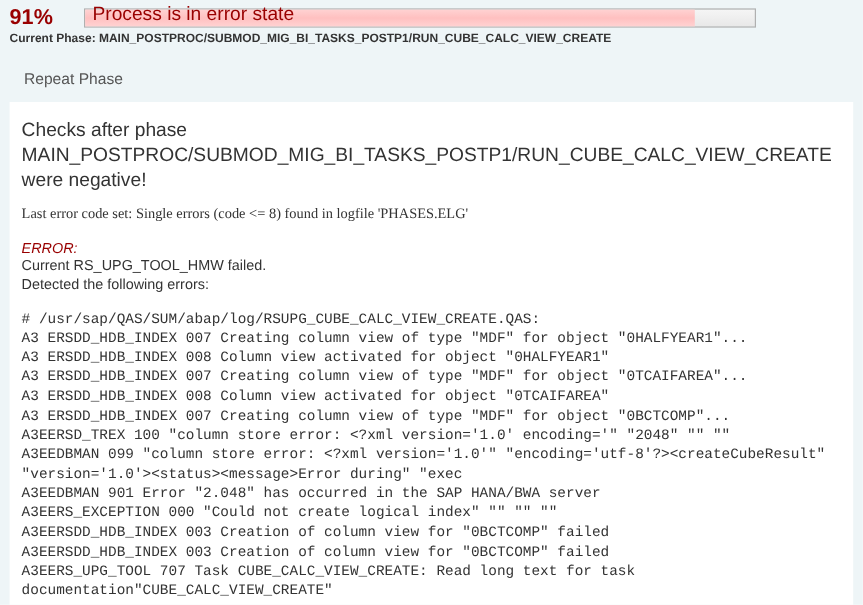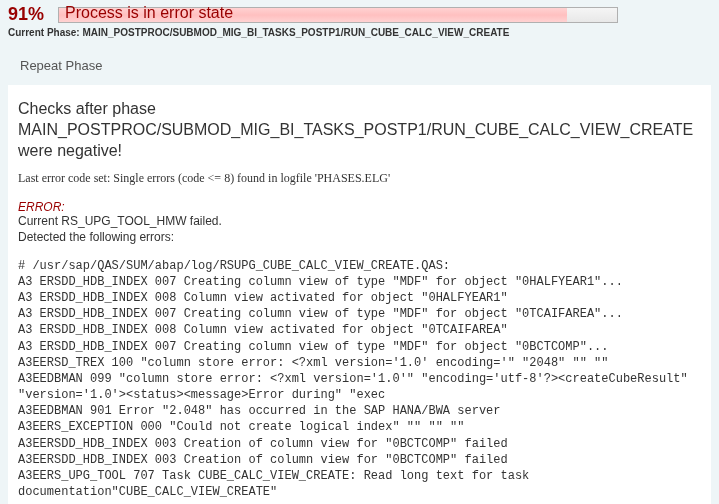--- a/index.html
+++ b/index.html
@@ -14,21 +14,21 @@
       height: 504px;
       overflow: hidden;
     }
     .header {
       padding: 4px 8px;
       background-color: #eef5f7;
     }
     .progress-row {
       display: flex;
       align-items: center;
-      gap: 14px;
+      gap: 26px;
     }
     .percent {
       font-size: 18px;
       font-weight: bold;
       color: #990000;
     }
     .progress-bar {
       flex: 1;
       height: 16px;
       border: 1px solid #b0b0b0;

